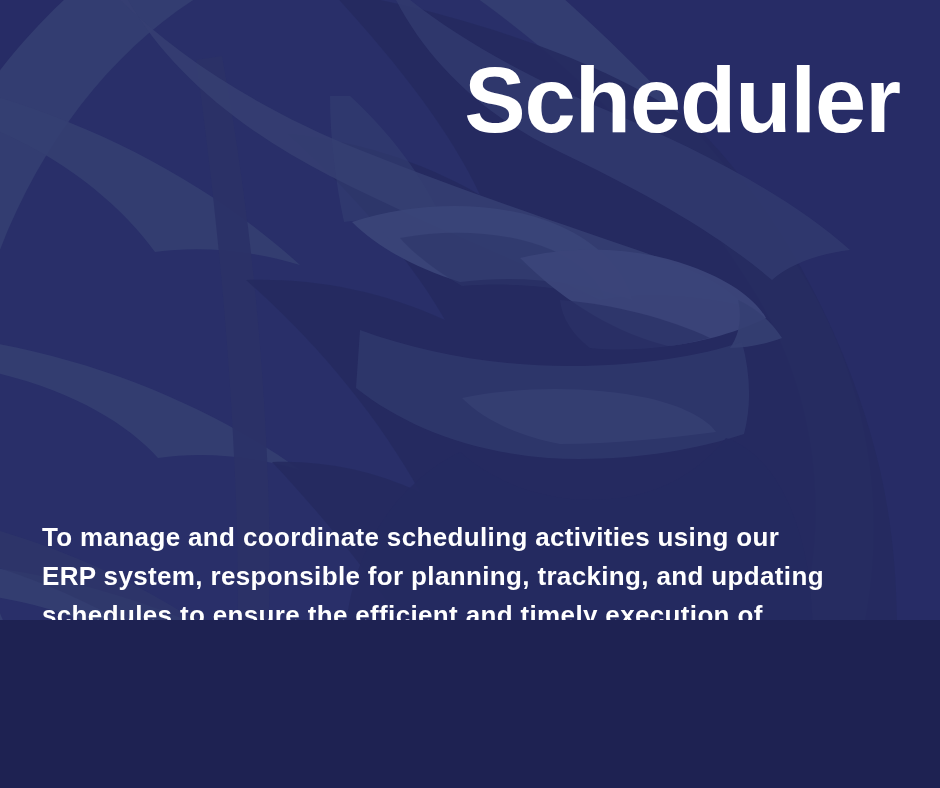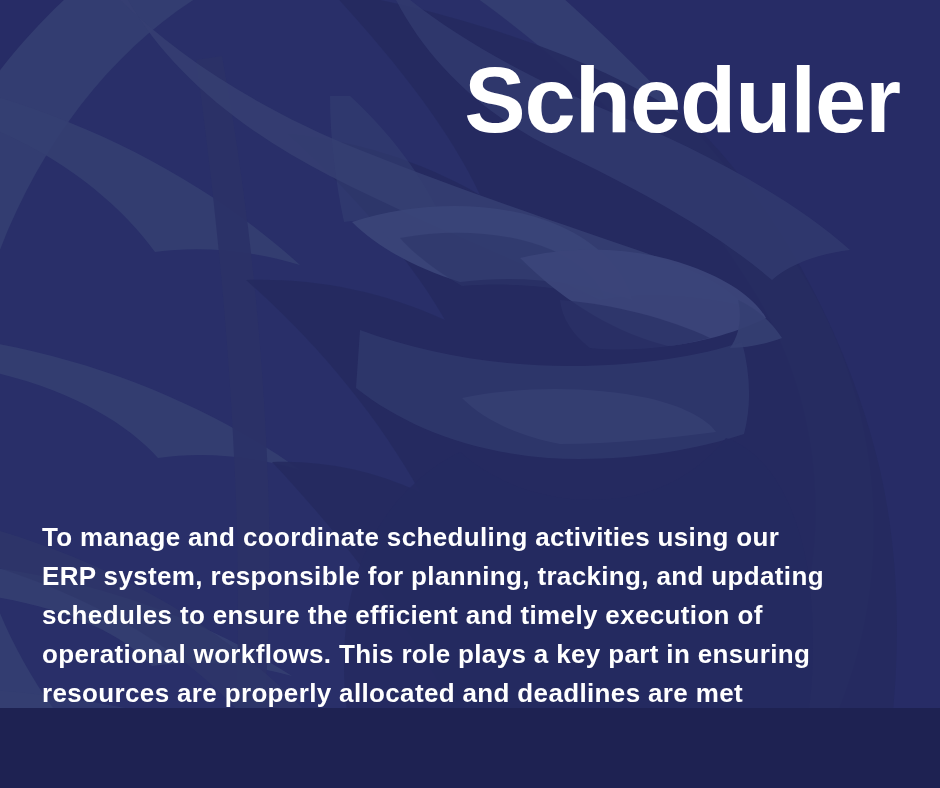--- a/index.html
+++ b/index.html
@@ -3,21 +3,21 @@
 <meta charset="utf-8">
 <style>
   html, body {
     margin: 0;
     padding: 0;
     background: #1e2252;
   }
   #card {
     position: relative;
     width: 940px;
-    height: 708px;
+    height: 620px;
     overflow: hidden;
     background: #6d28d9;
     font-family: "Liberation Sans", sans-serif;
   }
   #watermark {
     position: absolute;
     inset: 0;
     width: 940px;
     height: 788px;
     pointer-events: none;

